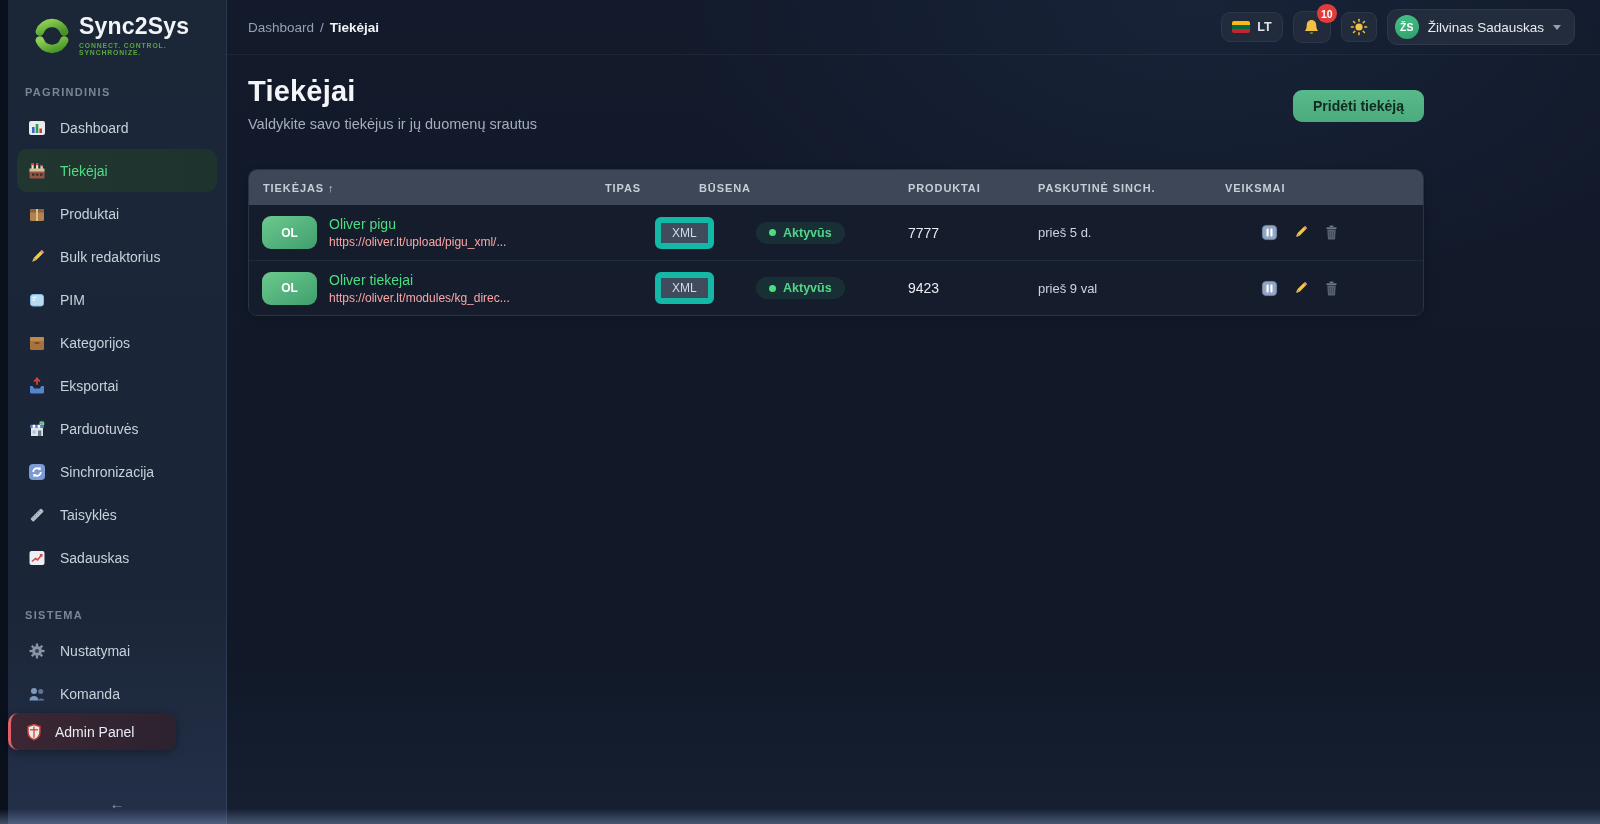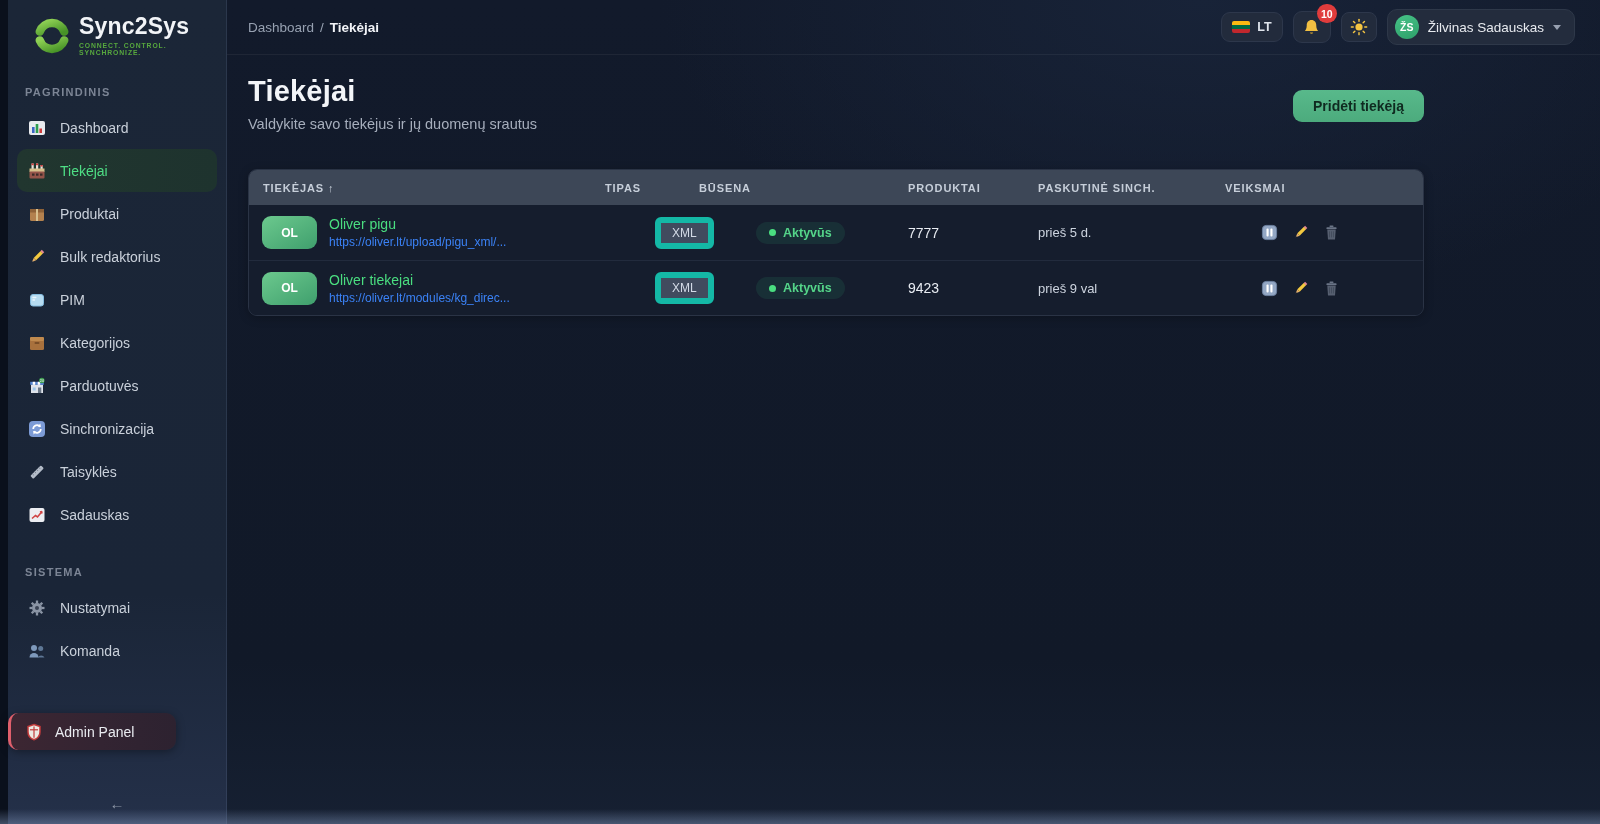--- a/index.html
+++ b/index.html
@@ -83,21 +83,21 @@
   .thead { background:#3d4757; height:35px; }
   .th { font-size:11px; font-weight:bold; letter-spacing:0.9px; color:#c6ced9; cursor:pointer; }
   .th.c1 { padding-left:14px; } .th.c4 { padding-left:17px; } .th.c5 { padding-left:1px; }
   .trow { height:55px; background:#151d2d; }
   .trow + .trow { border-top:1px solid #222b3d; }
   .supplier-cell { display:flex; align-items:center; gap:12px; padding-left:13px; }
   .row-avatar { width:55px; height:33px; border-radius:9px; flex:0 0 auto;
     background:linear-gradient(150deg,#6cc98e,#3f9f6d); color:#fff; font-size:12px; font-weight:bold;
     display:flex; align-items:center; justify-content:center; }
   .row-name { font-size:14px; color:#4ade80; cursor:pointer; }
-  .row-url { font-size:12px; color:#3b82f6; margin-top:3px; }
+  .row-url { font-size:12px; color:#fca5a5; margin-top:3px; }
   .type-badge { display:inline-block; margin-left:50px; background:#414b5e; border:1px solid #59627:6;
     border-radius:6px; padding:3px 11px; font-size:12px; color:#d3dae6; }
   .type-badge { border:6px solid #14b8a6; }
   .status-pill { display:inline-flex; align-items:center; gap:7px; margin-left:57px;
     background:rgba(62,210,140,0.10); border-radius:999px; padding:4px 13px; }
   .status-dot { width:7px; height:7px; border-radius:50%; background:#4ade80; }
   .status-text { font-size:12.5px; font-weight:bold; color:#54d489; }
   .num-cell { font-size:14px; color:#e8ecf2; padding-left:17px; }
   .sync-cell { font-size:13px; color:#cdd4df; padding-left:1px; }
   .actions-cell { display:flex; align-items:center; gap:14px; padding-left:36px; }
@@ -195,20 +195,30 @@
             <rect x="2" y="5.5" width="14" height="10.5" rx="1.5" fill="#a8713d"></rect>
             <rect x="2" y="3" width="14" height="4" rx="1" fill="#c08a4e"></rect>
             <rect x="6.5" y="8" width="5" height="2" rx="1" fill="#7a4f28"></rect>
           </svg>
         </span>
       <span>Kategorijos</span>
     </div>
     <div class="nav-item">
       <span class="nicon">
           <svg viewBox="0 0 18 18">
+            <path d="M9 1.5 L9 7" stroke="#d04545" stroke-width="1.8" stroke-linecap="round"></path>
+            <path d="M6.6 4 L9 1.5 L11.4 4" stroke="#d04545" stroke-width="1.8" fill="none" stroke-linecap="round" stroke-linejoin="round"></path>
+            <path d="M2 9 L4.5 9 L6.3 11.5 L11.7 11.5 L13.5 9 L16 9 L16 15 A1.5 1.5 0 0 1 14.5 16.5 L3.5 16.5 A1.5 1.5 0 0 1 2 15 Z" fill="#5584cf"></path>
+          </svg>
+        </span>
+      <span>Eksportai</span>
+    </div>
+    <div class="nav-item">
+      <span class="nicon">
+          <svg viewBox="0 0 18 18">
             <rect x="3" y="7.5" width="12" height="8.5" fill="#dfe3ea"></rect>
             <rect x="2.2" y="4.8" width="13.6" height="3" fill="#5584cf"></rect>
             <rect x="4.7" y="4.8" width="2.5" height="3" fill="#fff"></rect>
             <rect x="9.7" y="4.8" width="2.5" height="3" fill="#fff"></rect>
             <rect x="10" y="10.5" width="3.3" height="5.5" fill="#6b7787"></rect>
             <rect x="4.7" y="10.5" width="3" height="3" fill="#9fc6e8"></rect>
             <circle cx="13.8" cy="3.4" r="2.7" fill="#3d9e4f"></circle>
             <text x="13.8" y="4.6" font-size="3.6" fill="#fff" text-anchor="middle" font-family="Liberation Sans, sans-serif">24</text>
           </svg>
         </span>

